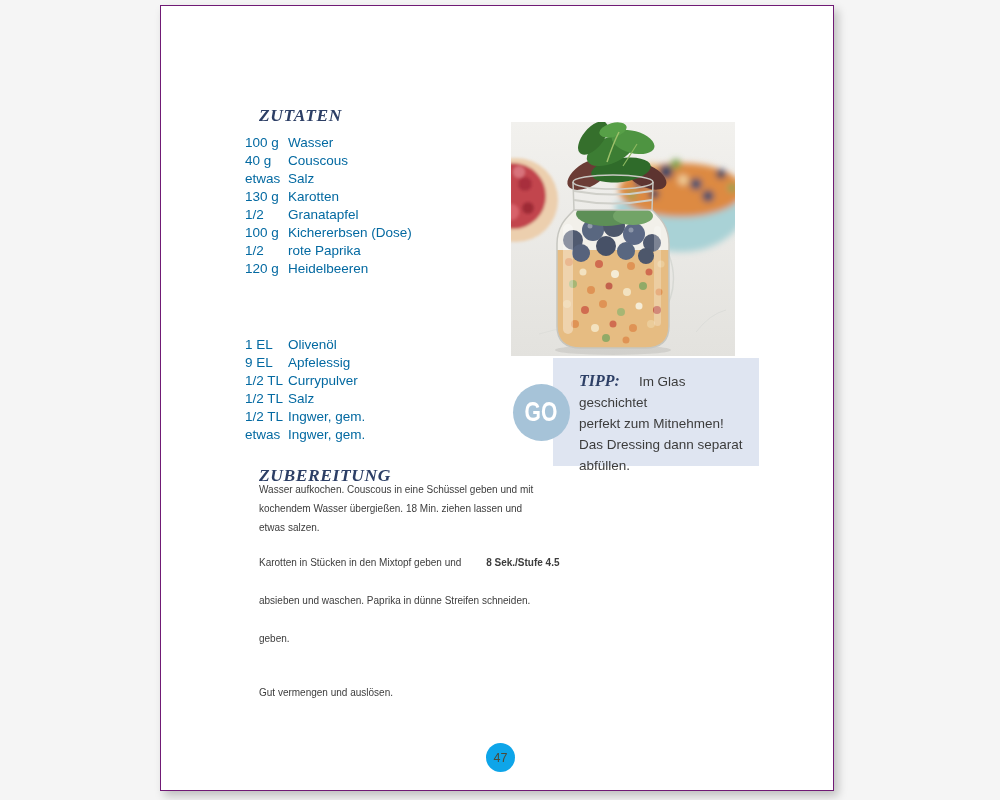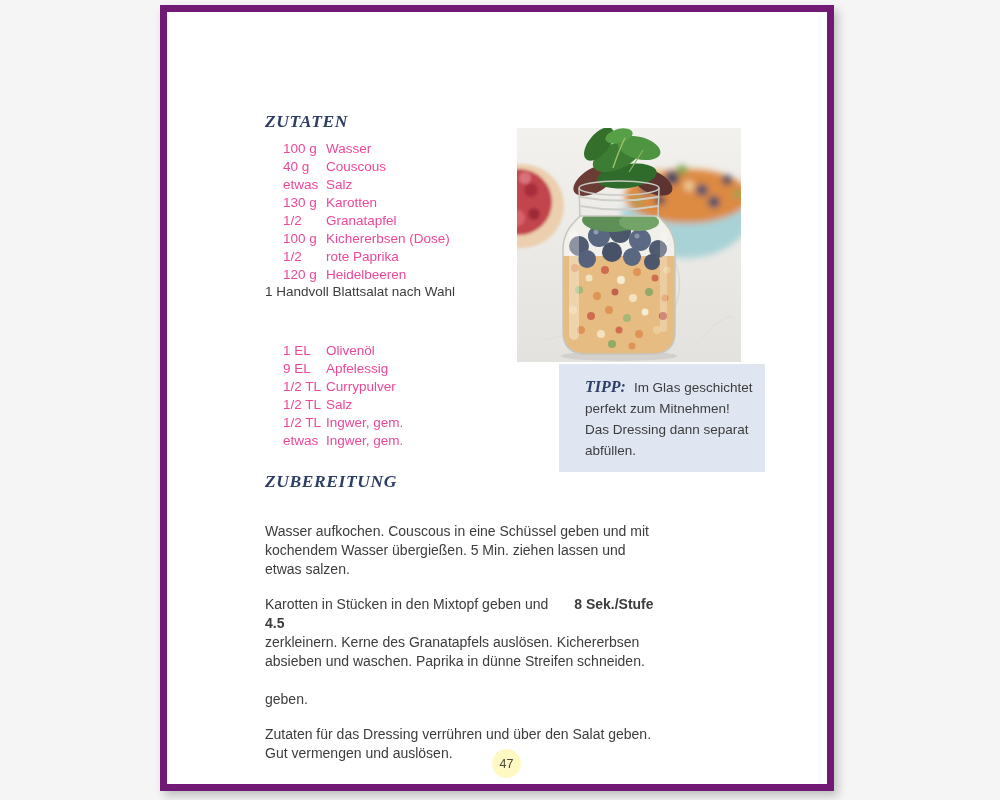--- a/index.html
+++ b/index.html
@@ -7,75 +7,75 @@
   body {
     background:#f5f5f5;
     font-family:"Liberation Sans","DejaVu Sans",sans-serif;
     color:#3c3c3c;
     position:relative;
     overflow:hidden;
   }
   .page {
     position:absolute; left:160px; top:5px; width:674px; height:786px;
     background:#ffffff;
-    border:7px solid #701a75;
+    border:1px solid #701a75;
     box-shadow:4px 5px 9px rgba(0,0,0,0.22);
   }
   .heading {
     position:absolute; left:98px;
     font-family:"Liberation Serif","DejaVu Serif",serif;
     font-style:italic; font-weight:600;
     font-size:17.5px; letter-spacing:0.6px;
     color:#2d3f66;
   }
   #zutaten-title   { top:99px; }
   #dressing-title  { top:302px; }
   #zub-title       { top:459px; }
 
-  .ing-list { position:absolute; left:116px; font-size:13.5px; color:#ec4899; }
+  .ing-list { position:absolute; left:84px; font-size:13.5px; color:#0369a1; }
   #zutaten-list  { top:127px; }
   #dressing-list { top:329px; }
   .ing-row { display:flex; height:18px; align-items:center; }
   .ing-qty { width:43px; flex:0 0 43px; }
   .ing-note { position:absolute; left:98px; top:271px; height:18px; line-height:18px; font-size:13.5px; }
 
-  .paragraphs { position:absolute; left:98px; top:510px; width:392px;
-    font-size:14px; line-height:19px; color:#3c3c3c; }
+  .paragraphs { position:absolute; left:98px; top:474px; width:392px;
+    font-size:10px; line-height:19px; color:#3c3c3c; }
   .paragraphs p { margin:0 0 16px 0; }
   .paragraphs .b { font-weight:bold;margin-left:22px; }
 
   .photo {
     position:absolute; left:350px; top:116px; width:224px; height:234px;
     overflow:hidden;
   }
   .photo svg { display:block; }
 
   .tip-box {
     position:absolute; left:392px; top:352px; width:206px; height:108px;
     background:#dfe5f1;
     padding:12px 10px 0 26px;
     font-size:13.5px; line-height:21px; color:#3c3c3c;
   }
   .tip-label {
     font-family:"Liberation Serif","DejaVu Serif",serif;
     font-style:italic; font-weight:700;
-    font-size:16px; color:#2d3f66; margin-right:8px;
+    font-size:16px; color:#2d3f66; margin-right:19px;
   }
   .go-badge {
     position:absolute; left:352px; top:378px; width:57px; height:57px;
     background:#a6c3d8; border-radius:50%;
     display:flex; align-items:center; justify-content:center;
   }
   .go-badge span {
     color:#ffffff; font-weight:700; font-size:27px; letter-spacing:0px;
     transform:scaleX(0.78);
   }
   .page-num {
     position:absolute; left:325px; top:737px; width:29px; height:29px;
-    background:#fef9c3; border-radius:50%;
+    background:#0ea5e9; border-radius:50%;
     display:flex; align-items:center; justify-content:center;
     font-size:12.5px; color:#4a4a3a;
   }
 </style>
 </head>
 <body>
 
 <div class="page">
 
   <div class="heading" id="zutaten-title">ZUTATEN</div>
@@ -115,21 +115,20 @@
       <div class="ing-row">
         <span class="ing-qty">1/2</span>
         <span class="ing-name">rote Paprika</span>
       </div>
 
       <div class="ing-row">
         <span class="ing-qty">120 g</span>
         <span class="ing-name">Heidelbeeren</span>
       </div>
     </div>
-  <div class="ing-note">1 Handvoll Blattsalat nach Wahl</div>
 
 
   <div class="ing-list" id="dressing-list">
 
       <div class="ing-row">
         <span class="ing-qty">1 EL</span>
         <span class="ing-name">Olivenöl</span>
       </div>
 
       <div class="ing-row">
@@ -280,26 +279,29 @@
         <path d="M62 60 L63 88 M142 60 L141 88" stroke="#c9c9c3" stroke-width="1.5" fill="none"></path>
         <path d="M63 69 Q102 76 141 69" stroke="#cfcfc9" stroke-width="2.2" fill="none"></path>
         <path d="M63 78 Q102 85 141 78" stroke="#cfcfc9" stroke-width="2.2" fill="none"></path>
       </g>
     </svg>
   </div>
 
   <div class="tip-box">
     <span class="tip-label">TIPP:</span><span><span>Im Glas geschichtet</span><br><span>perfekt zum Mitnehmen!</span><br><span>Das Dressing dann separat</span><br><span>abfüllen.</span></span>
   </div>
+  <div class="go-badge">
+    <span>GO</span>
+  </div>
 
   <div class="heading" id="zub-title">ZUBEREITUNG</div>
 
   <div class="paragraphs">
-    <p><span>Wasser aufkochen. Couscous in eine Schüssel geben und mit</span><br><span>kochendem Wasser übergießen. 5 Min. ziehen lassen und</span><br><span>etwas salzen.</span></p>
-    <p><span>Karotten in Stücken in den Mixtopf geben und </span><span class="b">8 Sek./Stufe 4.5</span><br><span>zerkleinern. Kerne des Granatapfels auslösen. Kichererbsen</span><br><span>absieben und waschen. Paprika in dünne Streifen schneiden.</span><br><br><span>geben.</span></p>
-    <p><span>Zutaten für das Dressing verrühren und über den Salat geben.</span><br><span>Gut vermengen und auslösen.</span></p>
+    <p><span>Wasser aufkochen. Couscous in eine Schüssel geben und mit</span><br><span>kochendem Wasser übergießen. 18 Min. ziehen lassen und</span><br><span>etwas salzen.</span></p>
+    <p><span>Karotten in Stücken in den Mixtopf geben und </span><span class="b">8 Sek./Stufe 4.5</span><br><br><span>absieben und waschen. Paprika in dünne Streifen schneiden.</span><br><br><span>geben.</span></p>
+    <p><br><span>Gut vermengen und auslösen.</span></p>
   </div>
 
   <div class="page-num">
     <span>47</span>
   </div>
 
 </div>
 
 </body></html>

